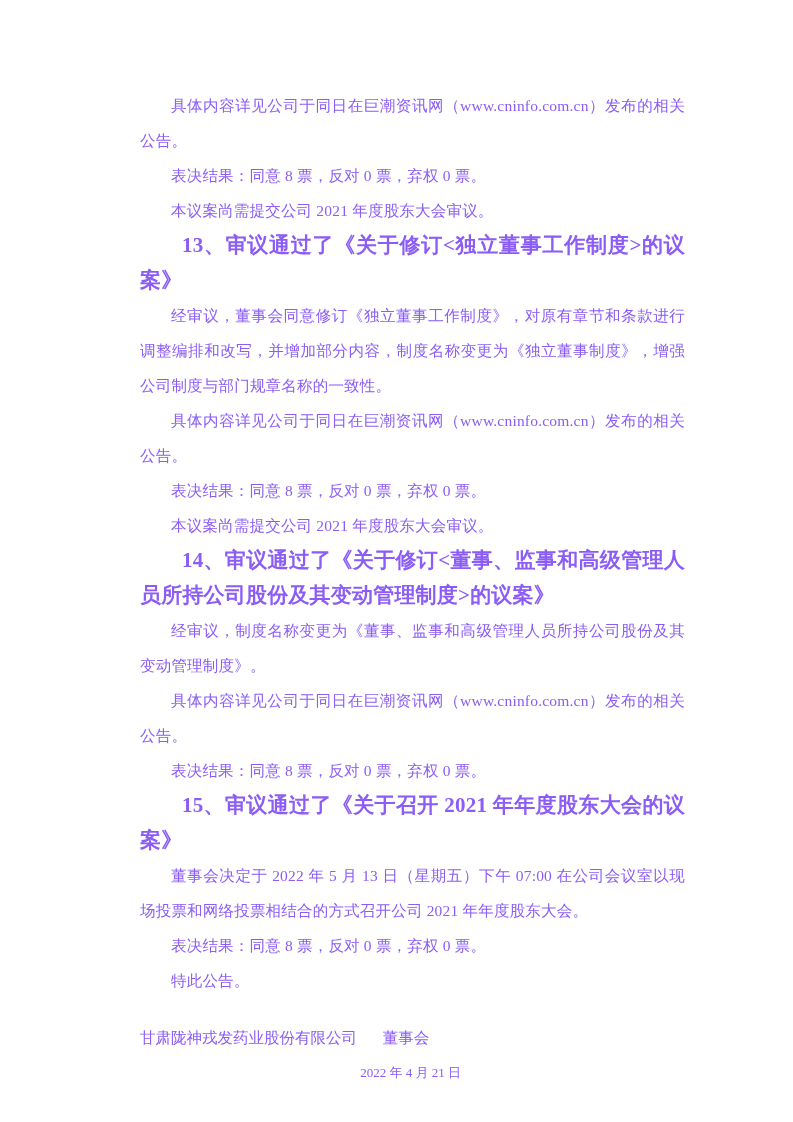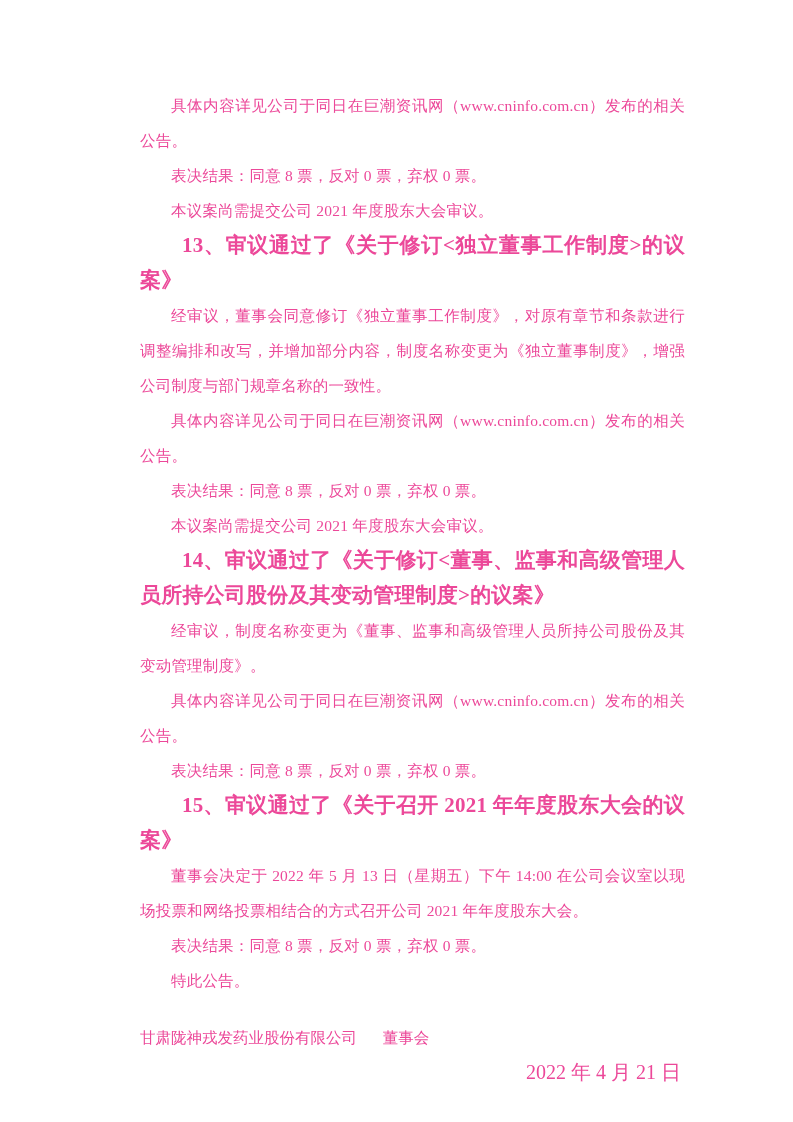--- a/index.html
+++ b/index.html
@@ -9,21 +9,21 @@
   }
   .page {
     width: 793px;
     height: 1122px;
     background: #ffffff;
     margin: 0 auto;
     position: relative;
     box-sizing: border-box;
     padding: 88px 108px 60px 140px;
     font-family: "Liberation Serif", "DejaVu Serif", serif;
-    color: #ec4899;
+    color: #8b5cf6;
   }
   .body-text {
     font-size: 15.5px;
     line-height: 35px;
     text-align: justify;
     text-justify: inter-ideograph;
     letter-spacing: 0.2px;
   }
   p {
     margin: 0;
@@ -41,22 +41,22 @@
     margin-top: 22px;
     text-align: left;
     font-size: 15.5px;
     line-height: 35px;
   }
   .sig .gap {
     display: inline-block;
     width: 18px;
   }
   .date-line {
-    text-align: right;
-    font-size: 20px;
+    text-align: center;
+    font-size: 13px;
     line-height: 35px;
     padding-right: 4px;
   }
 </style>
 </head>
 <body>
 
 <div class="page">
 
   <div class="body-text">
@@ -70,21 +70,21 @@
     <p class="indent">具体内容详见公司于同日在巨潮资讯网（www.cninfo.com.cn）发布的相关公告。</p>
     <p class="indent">表决结果：同意 8 票，反对 0 票，弃权 0 票。</p>
     <p class="indent">本议案尚需提交公司 2021 年度股东大会审议。</p>
 
     <p class="heading">14、审议通过了《关于修订&lt;董事、监事和高级管理人员所持公司股份及其变动管理制度&gt;的议案》</p>
     <p class="indent">经审议，制度名称变更为《董事、监事和高级管理人员所持公司股份及其变动管理制度》。</p>
     <p class="indent">具体内容详见公司于同日在巨潮资讯网（www.cninfo.com.cn）发布的相关公告。</p>
     <p class="indent">表决结果：同意 8 票，反对 0 票，弃权 0 票。</p>
 
     <p class="heading">15、审议通过了《关于召开 2021 年年度股东大会的议案》</p>
-    <p class="indent">董事会决定于 2022 年 5 月 13 日（星期五）下午 14:00 在公司会议室以现场投票和网络投票相结合的方式召开公司 2021 年年度股东大会。</p>
+    <p class="indent">董事会决定于 2022 年 5 月 13 日（星期五）下午 07:00 在公司会议室以现场投票和网络投票相结合的方式召开公司 2021 年年度股东大会。</p>
     <p class="indent">表决结果：同意 8 票，反对 0 票，弃权 0 票。</p>
     <p class="indent">特此公告。</p>
 
   </div>
 
   <div class="sig">
     <span>甘肃陇神戎发药业股份有限公司</span>
     <span class="gap"></span>
     <span>董事会</span>
   </div>

